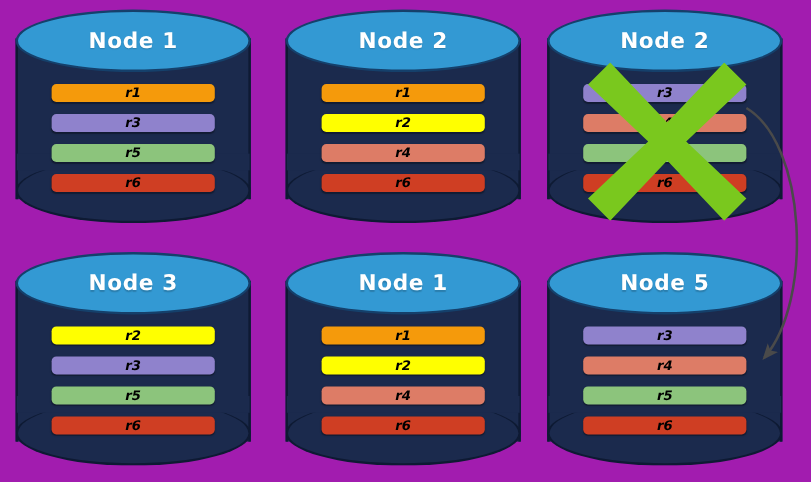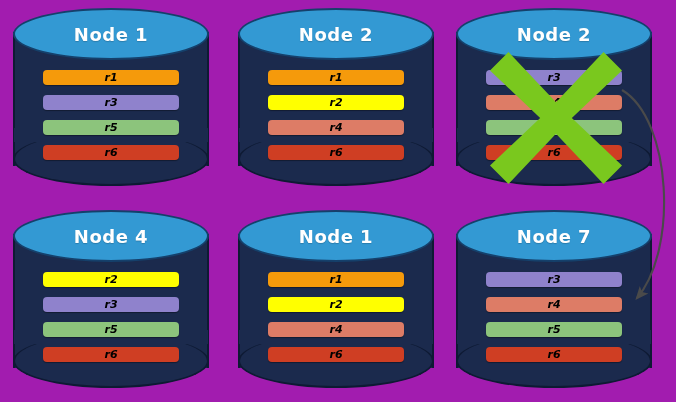--- a/index.html
+++ b/index.html
@@ -180,21 +180,21 @@
         <polygon points="14,0 50,38 86,0 100,14 62,50 100,86 86,100 50,62 14,100 0,86 38,50 0,14"></polygon>
       </g>
     </svg>
   </div>
 
   <div class="node" style="left:13px; top:210px;">
     <div class="cyl-body"></div>
     <div class="cyl-bottom"></div>
     <div class="cyl-bottom-mask"></div>
     <div class="cyl-top"></div>
-    <div class="node-label">Node 4</div>
+    <div class="node-label">Node 3</div>
     <div class="records">
       <div class="rec" style="background: rgb(255, 255, 0);">r2</div>
       <div class="rec" style="background: rgb(143, 130, 204);">r3</div>
       <div class="rec" style="background: rgb(140, 196, 124);">r5</div>
       <div class="rec" style="background: rgb(207, 62, 35);">r6</div>
     </div>
   </div>
 
   <div class="node" style="left:238px; top:210px;">
     <div class="cyl-body"></div>
@@ -208,21 +208,21 @@
       <div class="rec" style="background: rgb(221, 124, 102);">r4</div>
       <div class="rec" style="background: rgb(207, 62, 35);">r6</div>
     </div>
   </div>
 
   <div class="node" style="left:456px; top:210px;">
     <div class="cyl-body"></div>
     <div class="cyl-bottom"></div>
     <div class="cyl-bottom-mask"></div>
     <div class="cyl-top"></div>
-    <div class="node-label">Node 7</div>
+    <div class="node-label">Node 5</div>
     <div class="records">
       <div class="rec" style="background: rgb(143, 130, 204);">r3</div>
       <div class="rec" style="background: rgb(221, 124, 102);">r4</div>
       <div class="rec" style="background: rgb(140, 196, 124);">r5</div>
       <div class="rec" style="background: rgb(207, 62, 35);">r6</div>
     </div>
   </div>
 
   <svg class="arrow-layer" viewBox="0 0 676 402">
     <defs>

